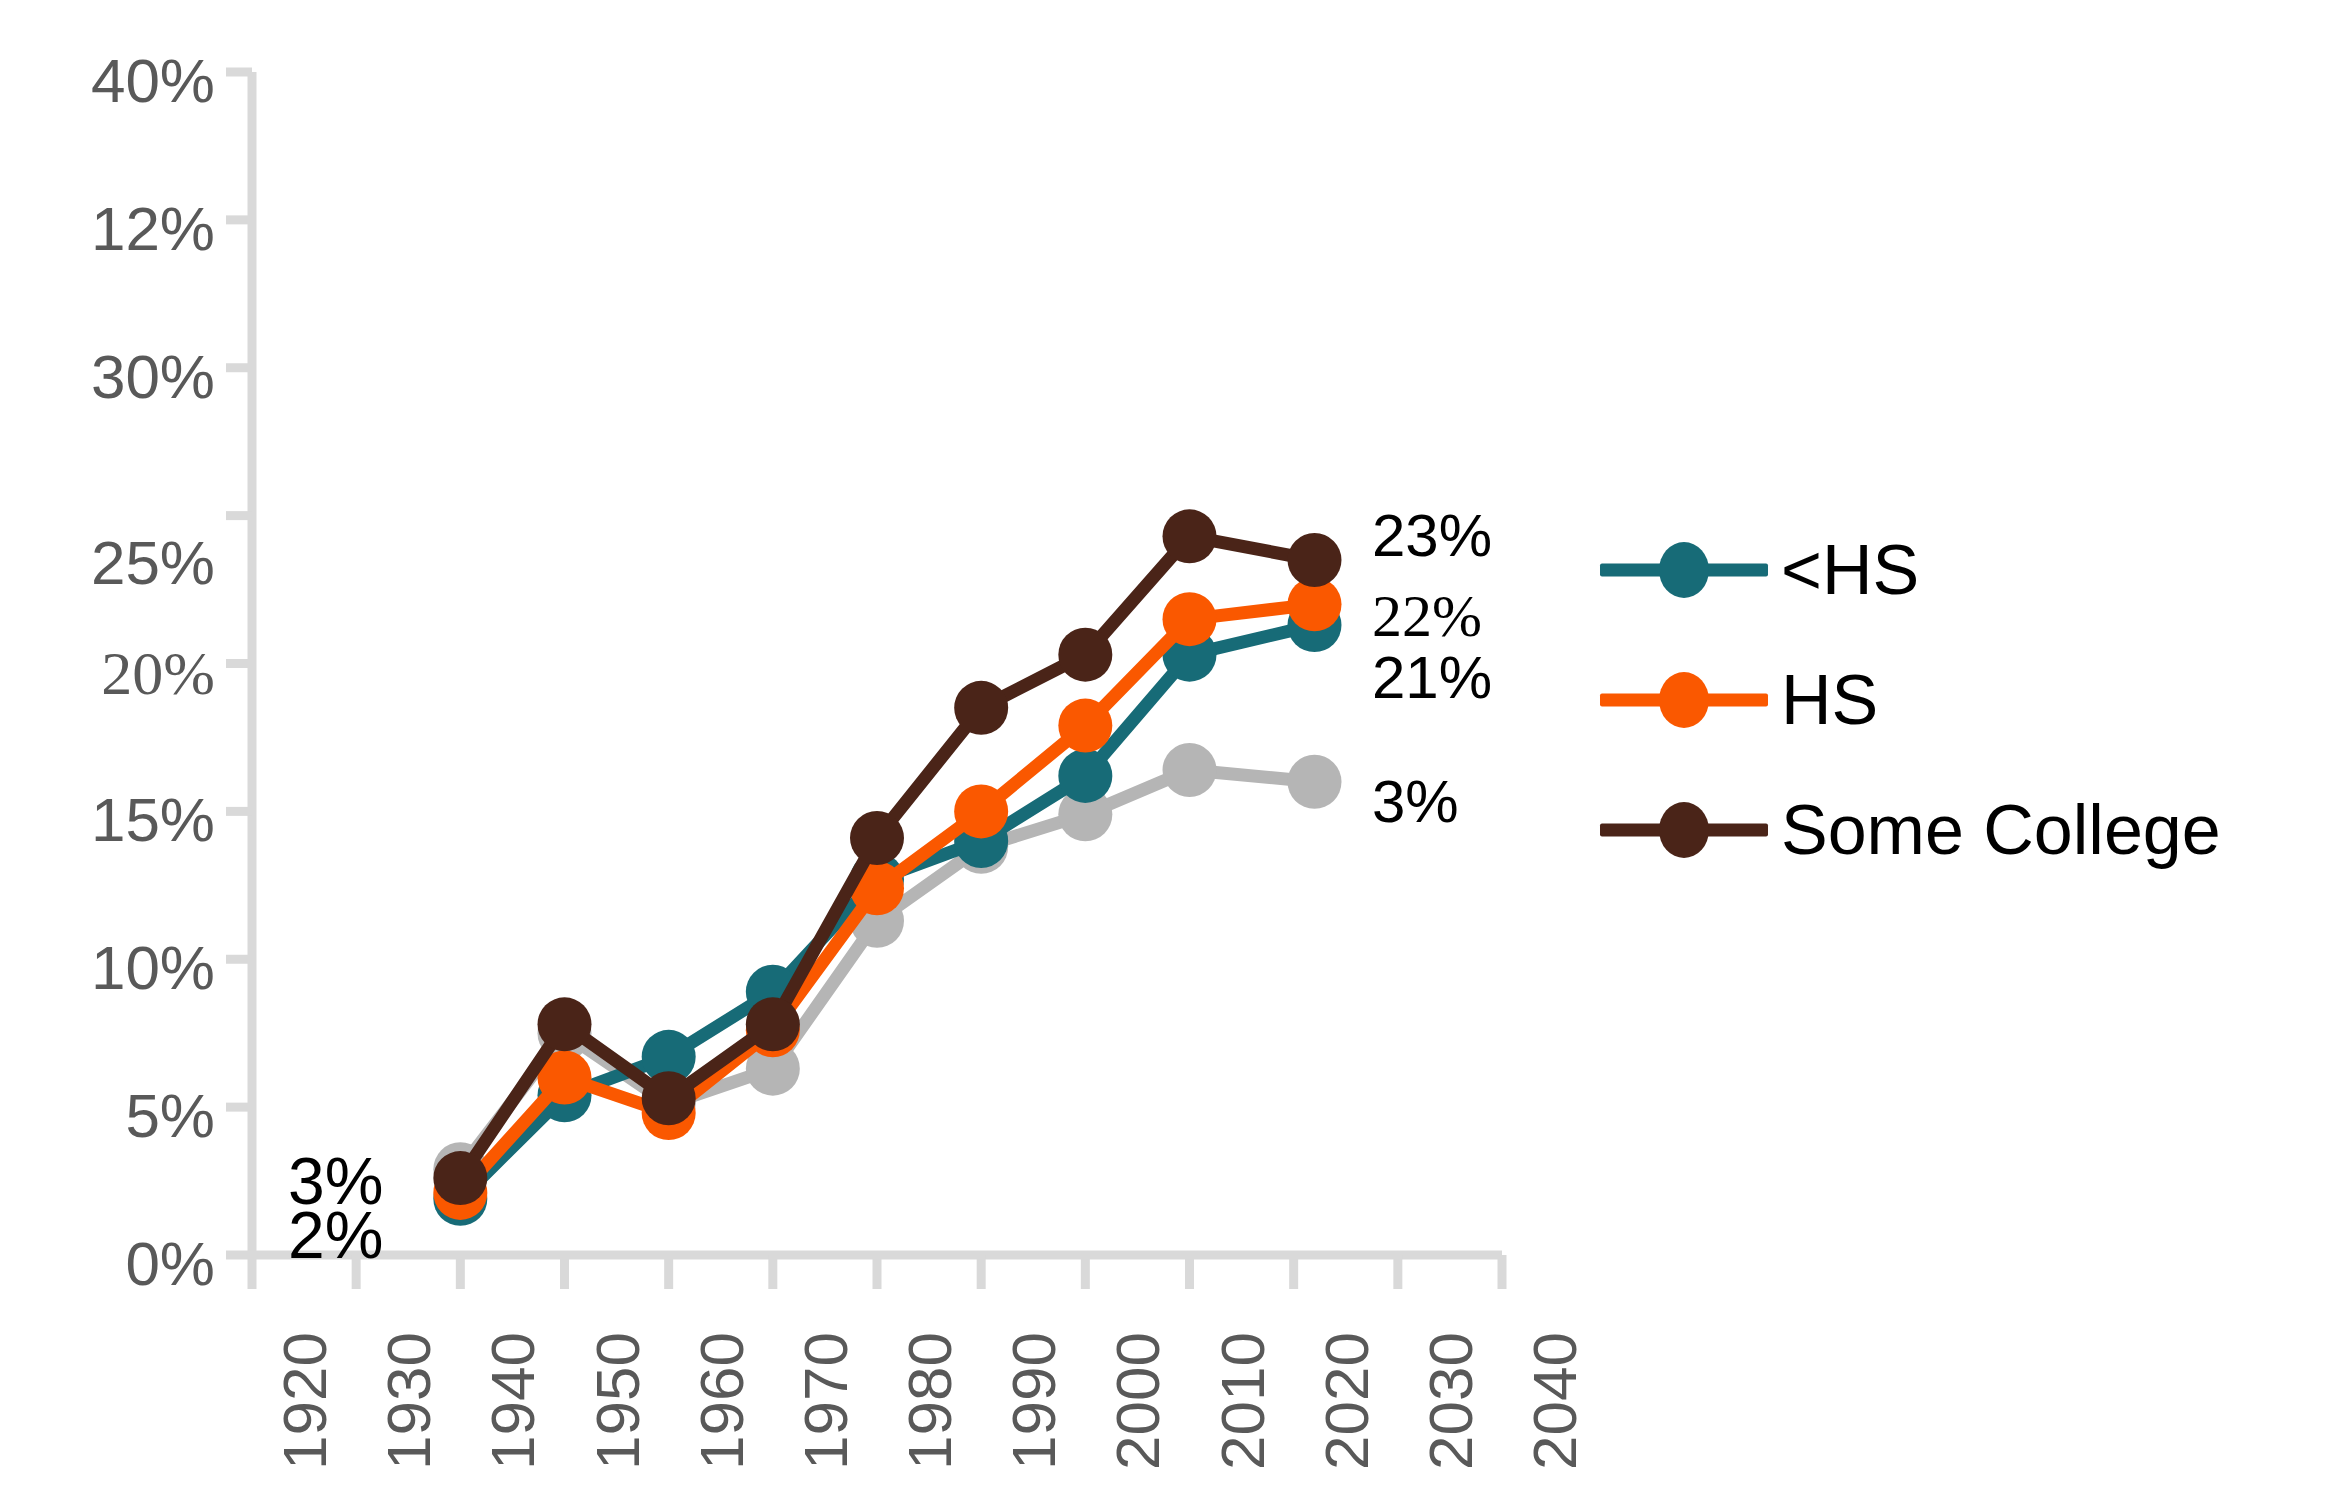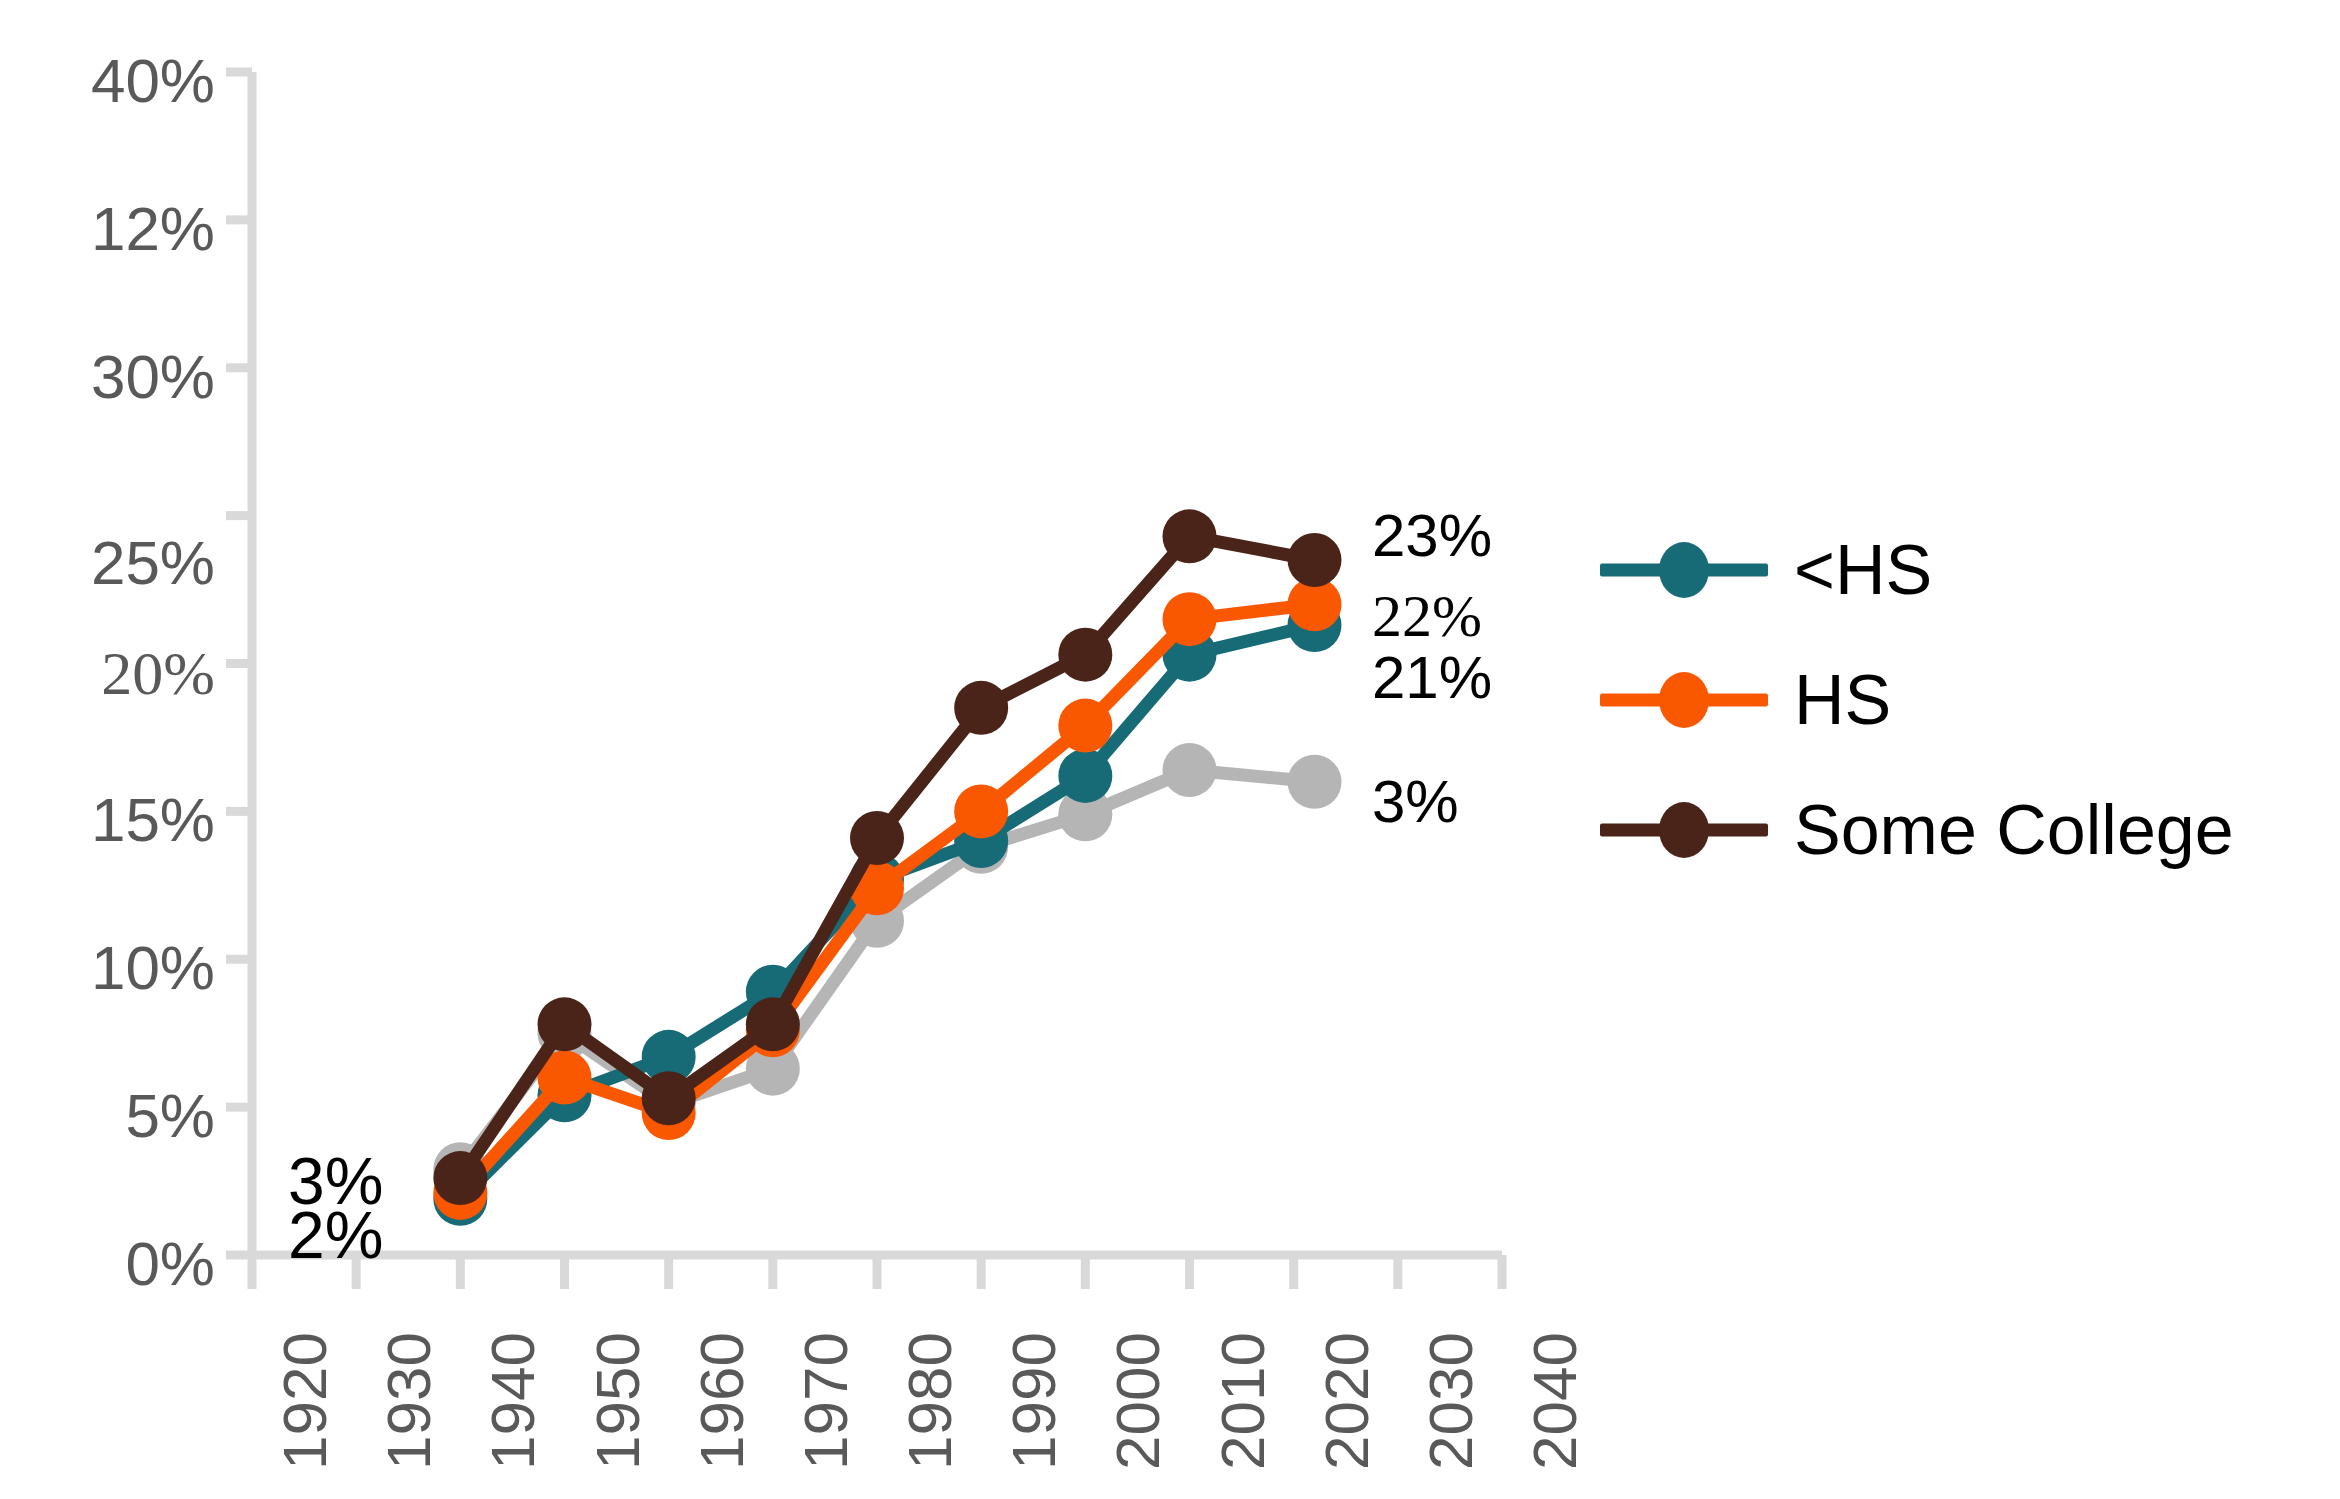--- a/index.html
+++ b/index.html
@@ -116,21 +116,21 @@
     width: 50px;
     height: 56px;
     transform: translate(-50%, -50%);
     border-radius: 50%;
   }
   .legend-label {
     font-size: 70px;
     color: #000000;
     line-height: 1;
     white-space: nowrap;
-    margin-left: 26px;
+    margin-left: 13px;
   }
 </style>
 </head>
 <body>
 
 <div id="chart-root">
 
   <svg class="plot-svg" id="plot-svg" viewBox="0 0 2340 1499" xmlns="http://www.w3.org/2000/svg">
       <line x1="252" y1="72" x2="252" y2="1255" stroke="#D9D9D9" stroke-width="9"></line>
       <line x1="252" y1="1255" x2="1502" y2="1255" stroke="#D9D9D9" stroke-width="9"></line>

